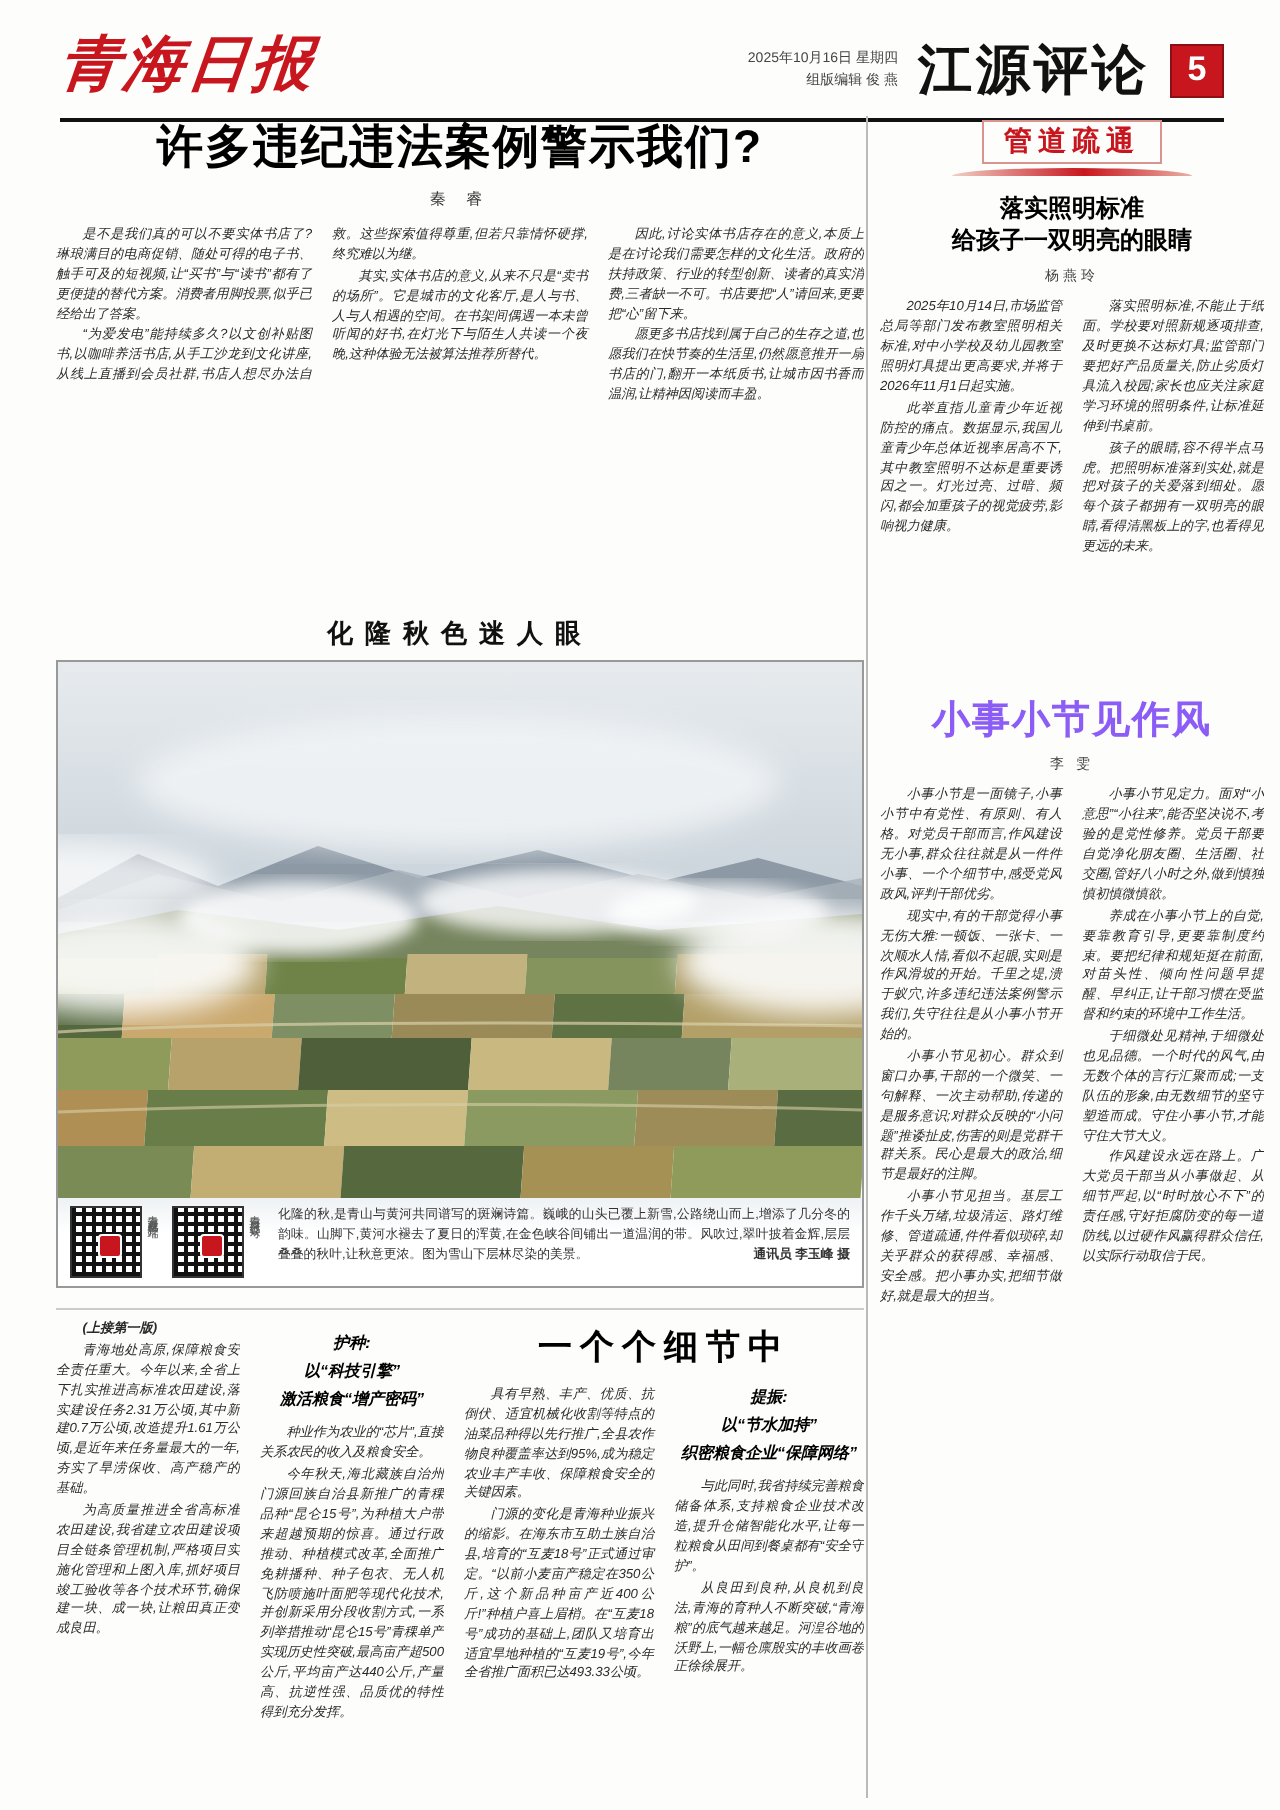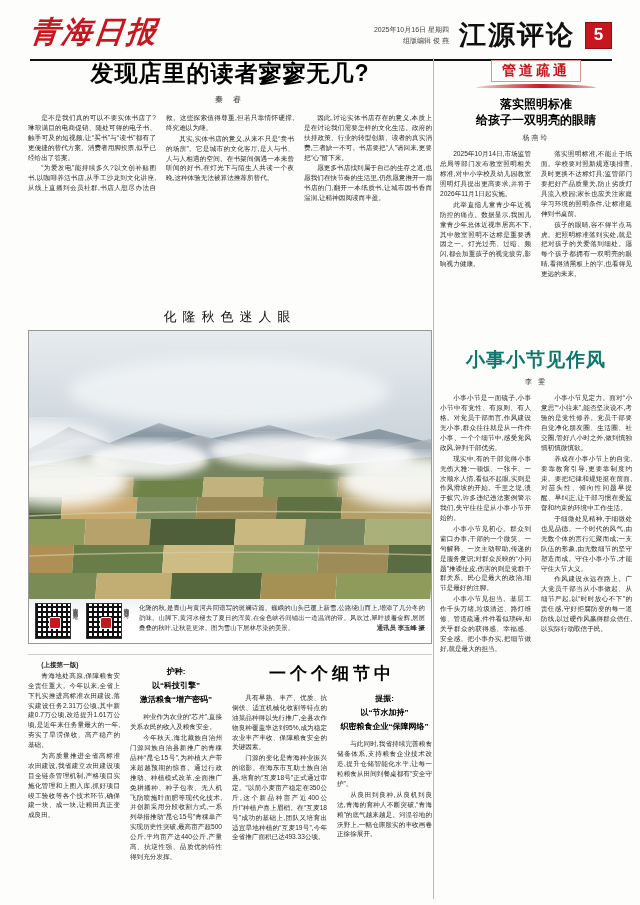--- a/index.html
+++ b/index.html
@@ -11,21 +11,21 @@
   .hdr { display:flex; align-items:flex-end; justify-content:space-between; padding:0 20px 6px 22px; }
   .masthead { font-family:"Liberation Serif","DejaVu Serif",serif; font-style:italic; font-weight:bold; font-size:30px; color:#c8161e; letter-spacing:2px; transform:skew(-6deg); }
   .hdr-right { display:flex; align-items:center; gap:10px; }
   .hdr-meta { text-align:right; font-size:7px; color:#444; line-height:1.6; }
   .section-title { font-size:27px; font-weight:bold; color:#111; letter-spacing:2px; font-family:"Liberation Serif","DejaVu Serif",serif; }
   .page-badge { width:27px; height:27px; background:#c8161e; color:#fff; font-size:17px; font-weight:bold; display:flex; align-items:center; justify-content:center; border:1px solid #8c0f14; }
   .hdr-rule { border-top:2px solid #111; margin:0 20px 0 22px; }
 
   
   .bodytext { font-size:6.6px; line-height:1.5; text-align:justify; color:#2a2a2a; }
-  .bodytext p { text-indent:2em; margin-bottom:1px; }
+  .bodytext p { text-indent:2em; margin-bottom:1px;font-style:italic; }
   .cols-3 { column-count:3; column-gap:10px; }
   .cols-2 { column-count:2; column-gap:10px; }
 
   
   .lead { position:absolute; left:28px; top:58px; width:404px; }
   .lead-title { text-align:center; font-size:23px; font-weight:bold; letter-spacing:1px; color:#000; }
   .lead-byline { text-align:center; font-size:8px; color:#333; margin-top:5px; letter-spacing:4px; }
   .lead-body { display:flex; gap:10px; margin-top:8px; height:196px; overflow:hidden; }
   .lead-col1 { width:92px; flex:none; }
   .label-guancha { color:#c8161e; font-weight:bold; font-size:15px; letter-spacing:2px; font-family:"Liberation Serif","DejaVu Serif",serif; }
@@ -35,27 +35,27 @@
   
   .vrule { position:absolute; left:433px; top:58px; bottom:6px; width:1px; background:#bbb; }
   .rightcol { position:absolute; left:440px; top:60px; width:192px; }
   .forum-label-wrap { text-align:center; }
   .forum-label { display:inline-block; color:#c8161e; font-weight:bold; font-size:14px; letter-spacing:3px; border:1px solid #d8958f; padding:1px 10px; font-family:"Liberation Serif","DejaVu Serif",serif; }
   .forum-swoosh { height:4px; width:120px; margin:2px auto 8px auto; background:linear-gradient(90deg,#f0cfc5,#c8161e 55%,#e9b0a5); border-radius:50%/100% 100% 0 0; }
   .forum-title { text-align:center; font-size:12px; font-weight:bold; line-height:1.35; color:#000; }
   .forum-byline { text-align:center; font-size:7px; color:#444; margin:5px 0 6px 0; letter-spacing:2px; }
   .forum-body { height:188px; overflow:hidden; }
 
-  .style-title { text-align:center; font-size:19px; font-weight:bold; margin-top:10px; color:#0f766e; letter-spacing:1px; }
+  .style-title { text-align:center; font-size:19px; font-weight:bold; margin-top:10px; color:#8b5cf6; letter-spacing:1px; }
   .style-byline { text-align:center; font-size:7px; color:#444; margin:4px 0 6px 0; letter-spacing:2px; }
   .style-body { height:488px; overflow:hidden; }
 
   
   .photo-block { position:absolute; left:28px; top:308px; width:404px; }
-  .photo-title { text-align:center; font-size:13px; font-weight:normal; letter-spacing:6px; color:#111; margin-bottom:4px; }
+  .photo-title { text-align:center; font-size:13px; font-weight:bold; letter-spacing:6px; color:#111; margin-bottom:4px; }
   .photo-frame { border:1px solid #999; background:#fff; }
   .photo { position:relative; width:100%; height:268px; overflow:hidden; display:block; }
   .caption-strip { display:flex; gap:8px; padding:4px 6px; background:linear-gradient(180deg,#eef2f4,#ffffff 40%); }
   .qr-group { display:flex; gap:6px; flex:none; }
   .qr-item { display:flex; gap:2px; }
   .qr { width:36px; height:36px; position:relative; border:1px solid #333;
         background:
           repeating-linear-gradient(0deg,#111 0 2px,transparent 2px 5px),
           repeating-linear-gradient(90deg,#111 0 2px,#fff 2px 5px); }
   .qr::after { content:""; position:absolute; left:13px; top:13px; width:10px; height:10px; background:#c8161e; border:1px solid #fff; border-radius:2px; }
@@ -86,21 +86,21 @@
         <div>2025年10月16日  星期四</div>
         <div>组版编辑  俊 燕</div>
       </div>
       <div class="section-title">江源评论</div>
       <div class="page-badge">5</div>
     </div>
   </div>
   <div class="hdr-rule"></div>
 
   <div class="lead">
-    <div class="lead-title">发现店里的读者寥寥无几?</div>
+    <div class="lead-title">许多违纪违法案例警示我们?</div>
     <div class="lead-byline">秦 睿</div>
     <div class="lead-body">
       <div class="lead-rest bodytext cols-3">
           <p>是不是我们真的可以不要实体书店了?琳琅满目的电商促销、随处可得的电子书、触手可及的短视频,让“买书”与“读书”都有了更便捷的替代方案。消费者用脚投票,似乎已经给出了答案。</p>
           <p>“为爱发电”能持续多久?以文创补贴图书,以咖啡养活书店,从手工沙龙到文化讲座,从线上直播到会员社群,书店人想尽办法自救。这些探索值得尊重,但若只靠情怀硬撑,终究难以为继。</p>
           <p>其实,实体书店的意义,从来不只是“卖书的场所”。它是城市的文化客厅,是人与书、人与人相遇的空间。在书架间偶遇一本未曾听闻的好书,在灯光下与陌生人共读一个夜晚,这种体验无法被算法推荐所替代。</p>
           <p>因此,讨论实体书店存在的意义,本质上是在讨论我们需要怎样的文化生活。政府的扶持政策、行业的转型创新、读者的真实消费,三者缺一不可。书店要把“人”请回来,更要把“心”留下来。</p>
           <p>愿更多书店找到属于自己的生存之道,也愿我们在快节奏的生活里,仍然愿意推开一扇书店的门,翻开一本纸质书,让城市因书香而温润,让精神因阅读而丰盈。</p>
         </div>
     </div>

